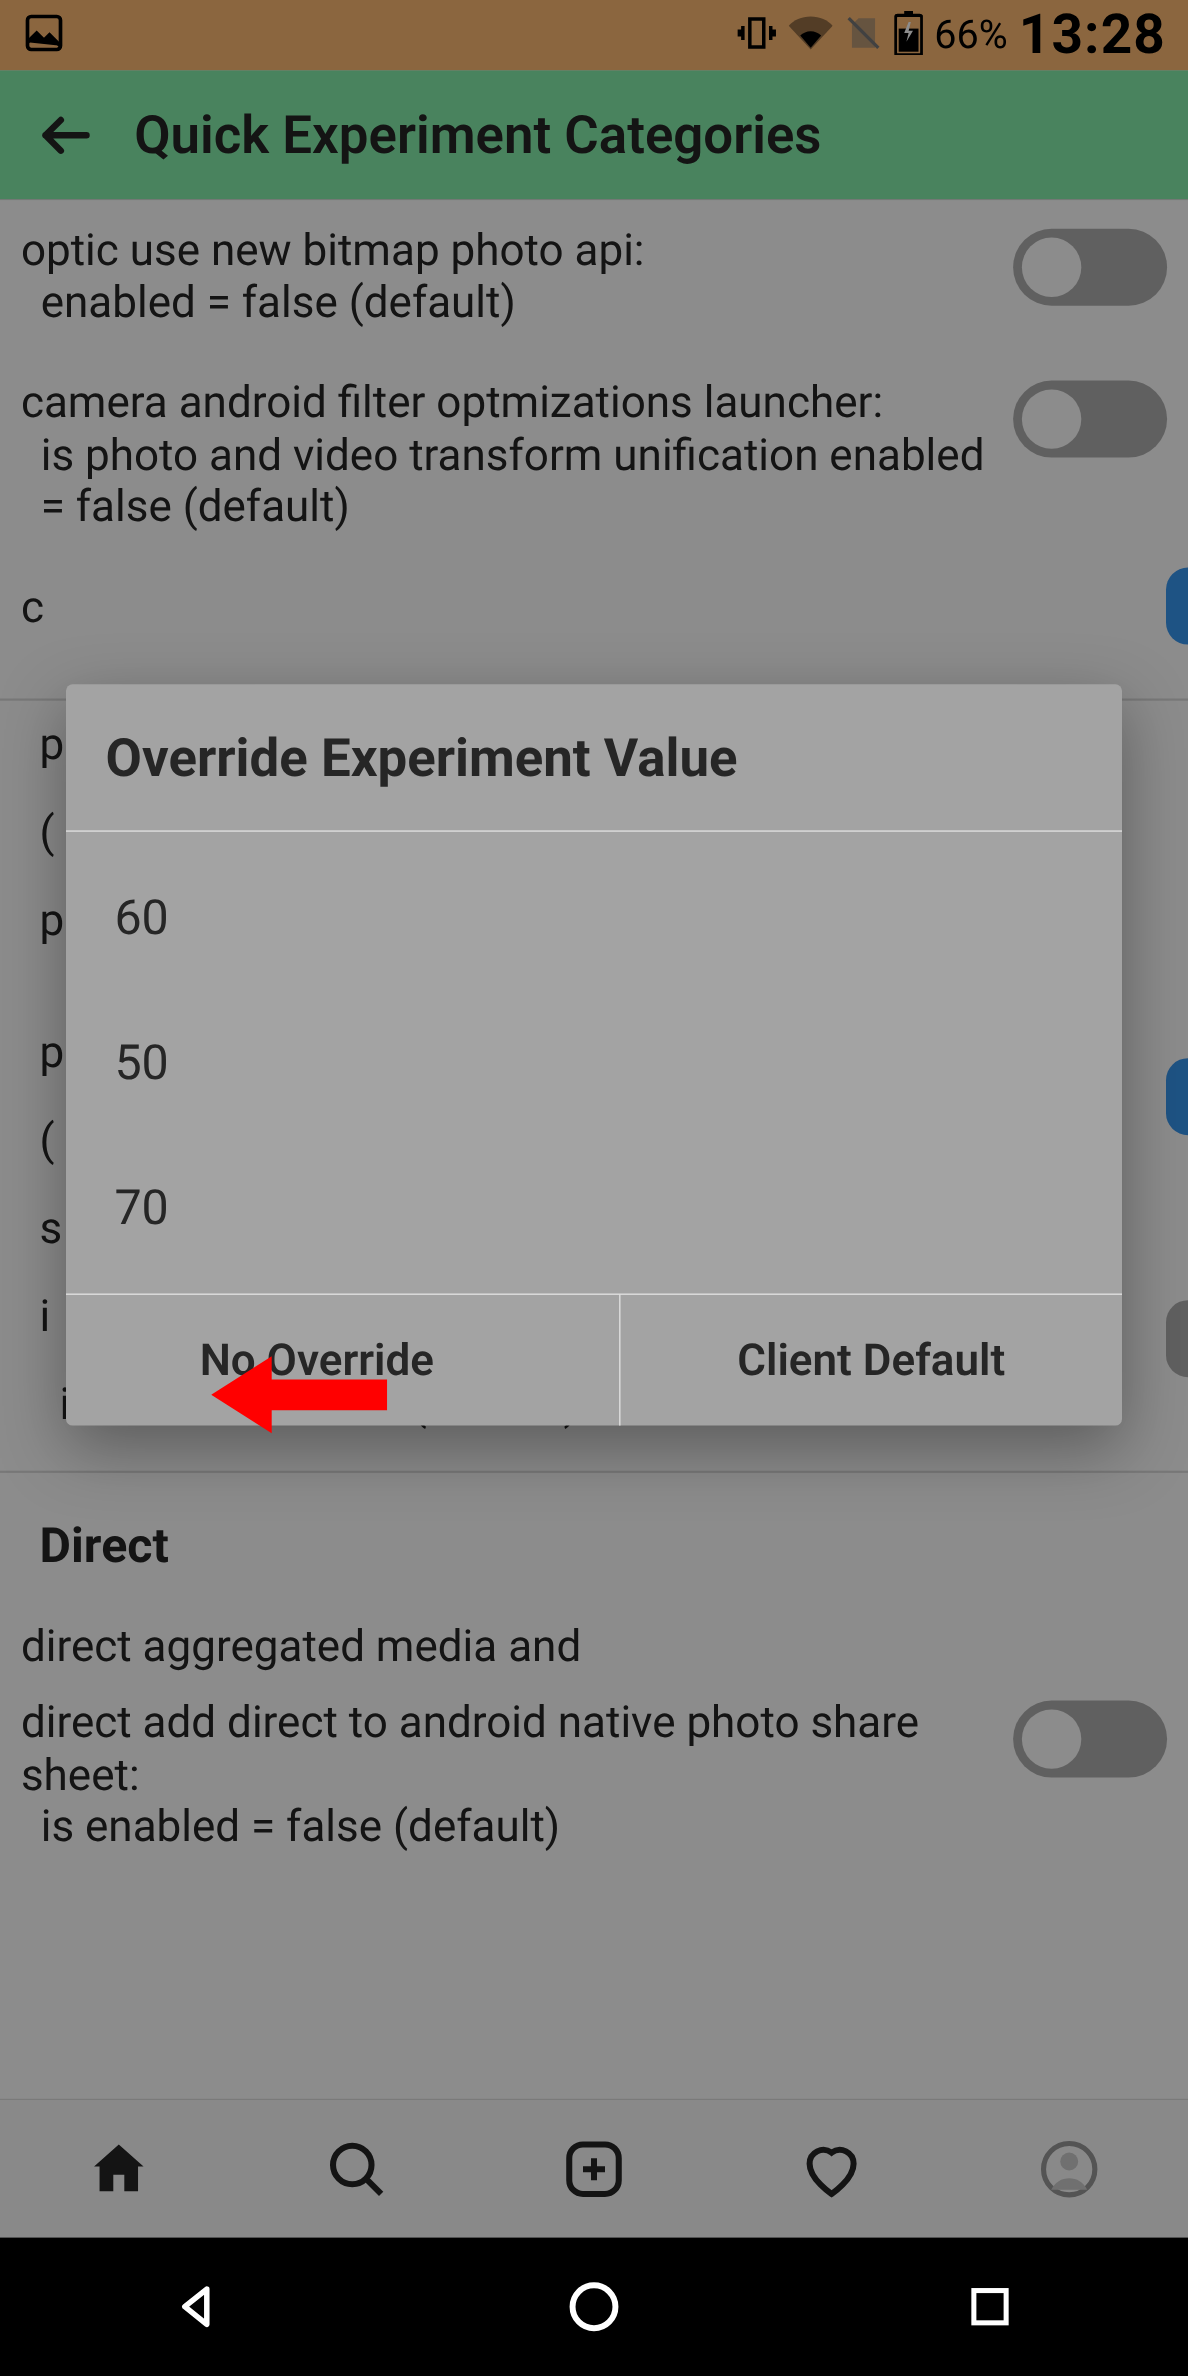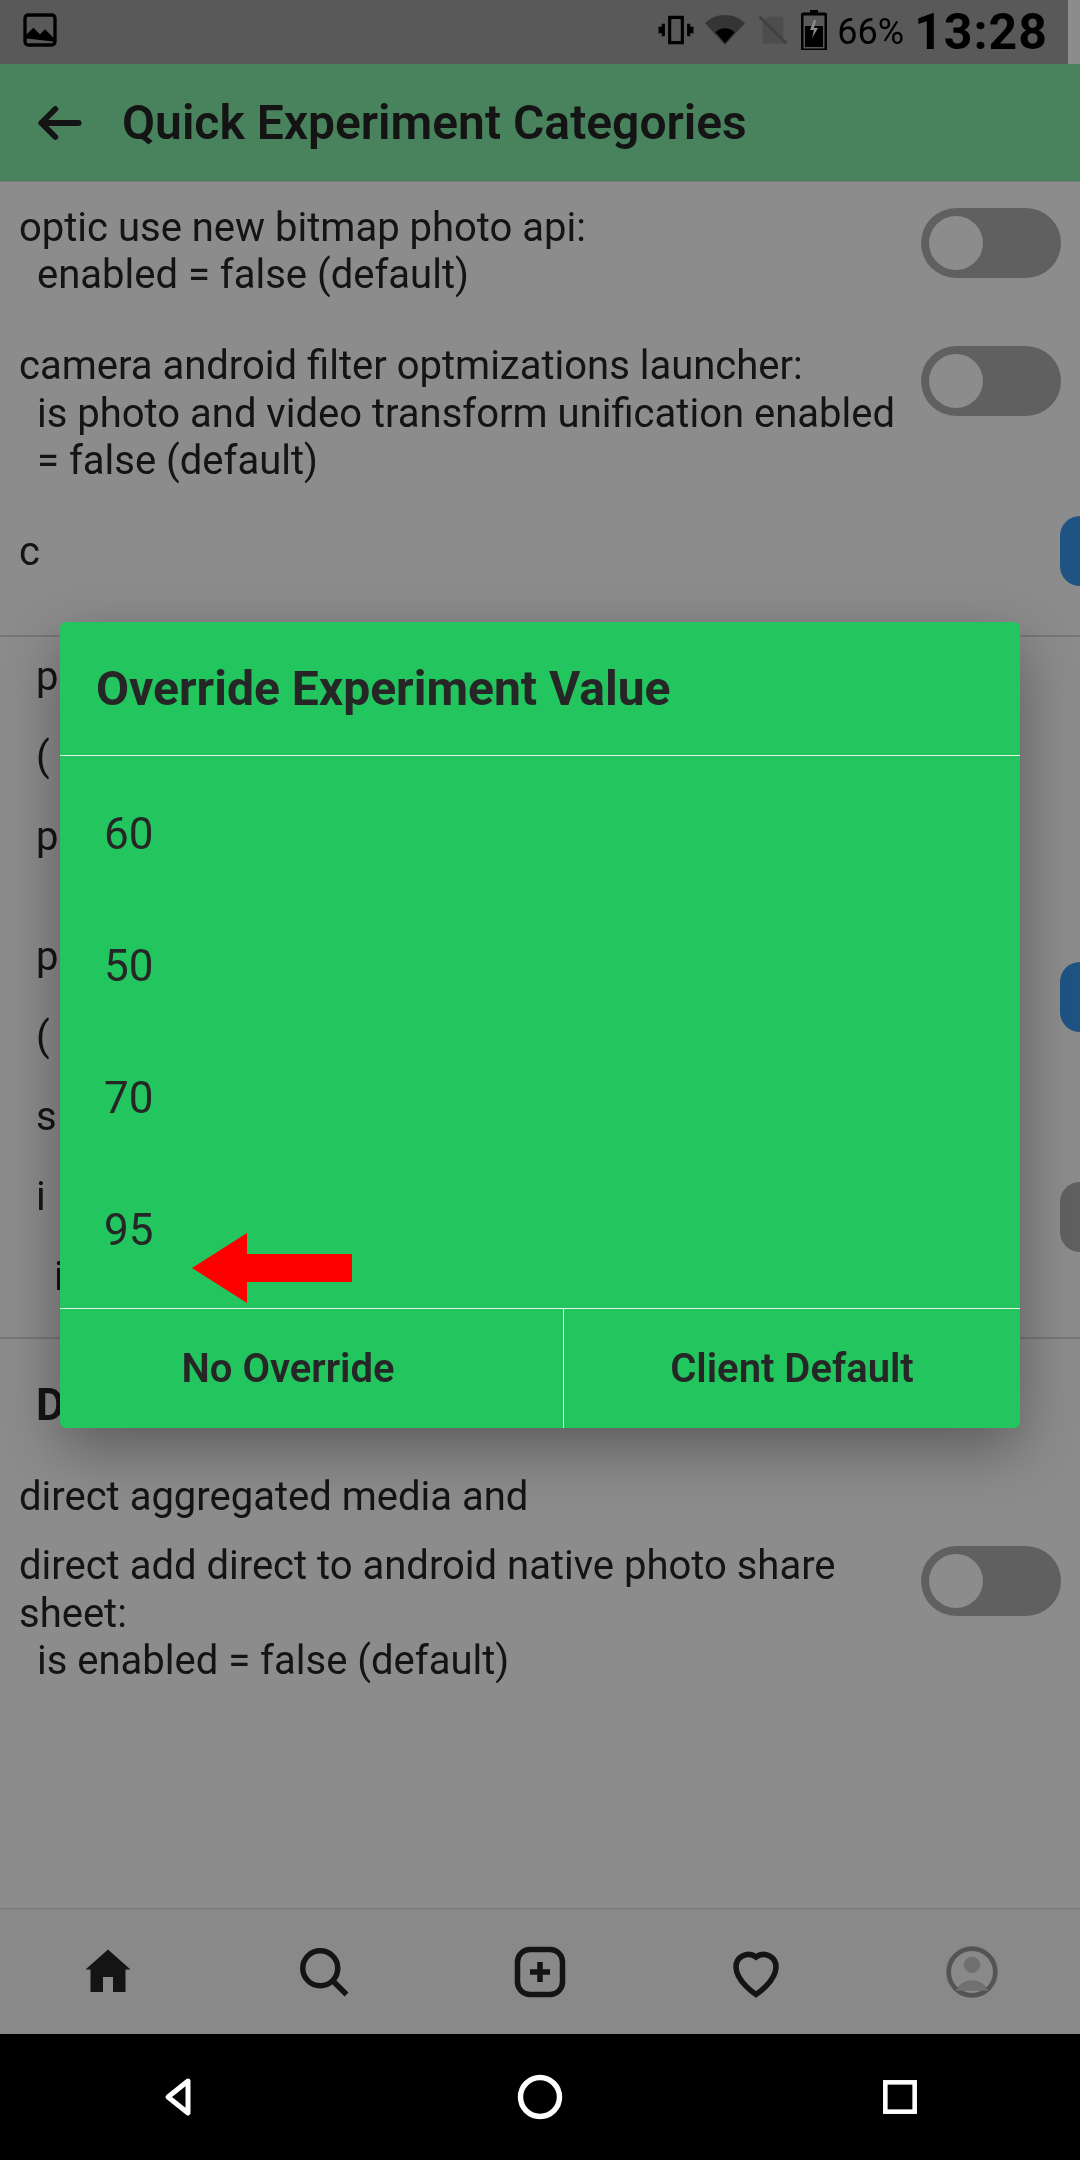--- a/index.html
+++ b/index.html
@@ -2,22 +2,22 @@
 <html><head>
 <meta charset="utf-8">
 <style>
 * { margin: 0; padding: 0; box-sizing: border-box; font-family: -apple-system, Roboto, "Helvetica Neue", sans-serif; }
 html, body { width: 1080px; height: 2160px; overflow: hidden; background: #000; }
 
 .screen { position: relative; width: 1080px; height: 2160px; background: #fff; }
 
 
 .status-bar {
-  position: absolute; top: 0; left: 0; right: 12px; height: 64px;
-  background: #a3a3a3; display: flex; align-items: center; padding: 0 20px;
+  position: absolute; top: 0; left: 0; right: 0; height: 64px;
+  background: #fdba74; display: flex; align-items: center; padding: 0 20px;
 }
 .status-left { display: flex; align-items: center; gap: 8px; }
 .status-right { margin-left: auto; display: flex; align-items: center; gap: 10px; }
 .status-right .clock { font-size: 50px; font-weight: 700; color: #000; letter-spacing: 1px; }
 .status-right .batt-pct { font-size: 36px; color: #000; }
 
 
 .app-bar {
   position: absolute; top: 64px; left: 0; right: 0; height: 118px;
   background: #86efac; border-bottom: 1px solid #dbdbdb;
@@ -67,21 +67,21 @@
   background: #000; display: flex; align-items: center; justify-content: space-around;
 }
 .sys-nav .nav-btn { width: 72px; height: 72px; display: flex; align-items: center; justify-content: center; }
 
 
 .scrim {
   position: absolute; inset: 0; background: rgba(0,0,0,0.45);
 }
 .dialog {
   position: absolute; left: 60px; right: 60px; top: 622px;
-  background: #22c55e; border-radius: 6px; box-shadow: 0 20px 60px rgba(0,0,0,0.35);
+  background: #a3a3a3; border-radius: 6px; box-shadow: 0 20px 60px rgba(0,0,0,0.35);
 }
 .dialog .dlg-title {
   font-size: 48px; font-weight: 700; color: #262626; padding: 38px 36px;
   border-bottom: 1px solid #eee;
 }
 .dialog .options { padding: 12px 0; }
 .dialog .option {
   font-size: 44px; color: #262626; padding: 40px 44px;
 }
 .dialog .dlg-actions {
@@ -263,21 +263,20 @@
   </div>
 
   <div class="scrim" style="bottom:126px;"></div>
 
   <div class="dialog">
     <div class="dlg-title">Override Experiment Value</div>
     <div class="options">
       <div class="option">60</div>
       <div class="option">50</div>
       <div class="option">70</div>
-      <div class="option">95</div>
     </div>
     <div class="dlg-actions">
       <div class="dlg-btn">No Override</div>
       <div class="dlg-btn">Client Default</div>
     </div>
   </div>
 
   <div class="arrow-annot">
     <svg width="160" height="80" viewBox="0 0 160 80">
       <polygon points="0,40 55,5 55,26 160,26 160,54 55,54 55,75" fill="#ff0000"></polygon>

